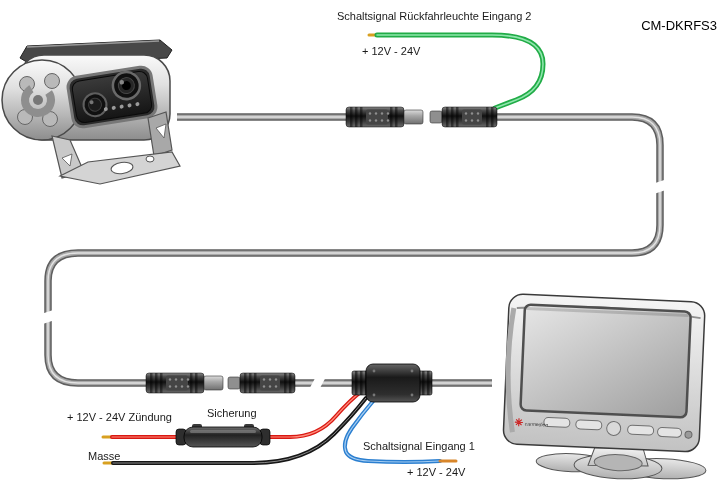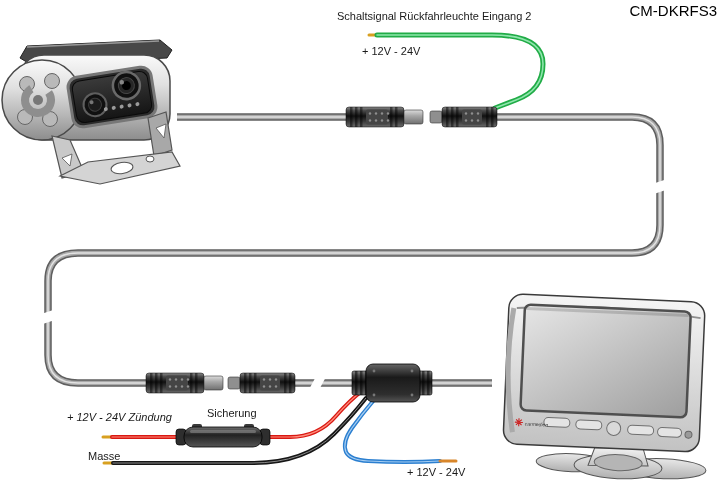--- a/index.html
+++ b/index.html
@@ -9,21 +9,21 @@
     --wire-blue:#2b7fd0;  --wire-blue-light:#a5cdf2;
     --wire-tip-yellow:#d8a020; --wire-tip-orange:#d8862a;
     --cable-dark:#5f5f5f; --cable-mid:#a9a9a9; --cable-light:#e2e2e2;
     --text:#1a1a1a;
   }
   html,body{margin:0;padding:0;background:#fff;}
   .stage{position:relative;width:720px;height:483px;background:#fff;overflow:hidden;
          font-family:"Liberation Sans",sans-serif;}
   svg{position:absolute;left:0;top:0;}
   .lbl{position:absolute;font-size:11px;color:var(--text);white-space:nowrap;line-height:13px;}
-  .title{position:absolute;font-size:15px;color:#000;white-space:nowrap;}
+  .title{position:absolute;font-size:13px;color:#000;white-space:nowrap;margin-top:16px;}
   
   .c-outer{stroke:var(--cable-dark);stroke-width:7.5;fill:none;}
   .c-mid{stroke:var(--cable-mid);stroke-width:4.4;fill:none;}
   .c-hi{stroke:var(--cable-light);stroke-width:1.5;fill:none;}
   
   .w-green-o{stroke:var(--wire-green);stroke-width:5;fill:none;stroke-linecap:round;}
   .w-green-i{stroke:var(--wire-green-light);stroke-width:1.6;fill:none;stroke-linecap:round;}
   .w-red-o{stroke:var(--wire-red);stroke-width:4;fill:none;stroke-linecap:round;}
   .w-red-i{stroke:var(--wire-red-light);stroke-width:1.2;fill:none;stroke-linecap:round;}
   .w-blk-o{stroke:var(--wire-black);stroke-width:4;fill:none;stroke-linecap:round;}
@@ -264,22 +264,23 @@
     <text x="527" y="429" class="brand-text">carmedien</text>
   </g>
 </svg>
 
 <div class="title" style="right:3px;top:2px;">CM-DKRFS3</div>
 
 <div class="lbl" style="left:337px;top:10px;">Schaltsignal Rückfahrleuchte Eingang 2</div>
 
 <div class="lbl" style="left:362px;top:45px;">+ 12V - 24V</div>
 
-<div class="lbl" style="left:67px;top:411px;font-style:italic;">+ 12V - 24V Zündung</div>
+<div class="lbl" style="left:67px;top:411px;">+ 12V - 24V Zündung</div>
 
 <div class="lbl" style="left:207px;top:407px;">Sicherung</div>
 
 <div class="lbl" style="left:88px;top:450px;">Masse</div>
 
+<div class="lbl" style="left:363px;top:440px;">Schaltsignal Eingang 1</div>
 
 <div class="lbl" style="left:407px;top:466px;">+ 12V - 24V</div>
 
 </div>
 
 </body></html>

